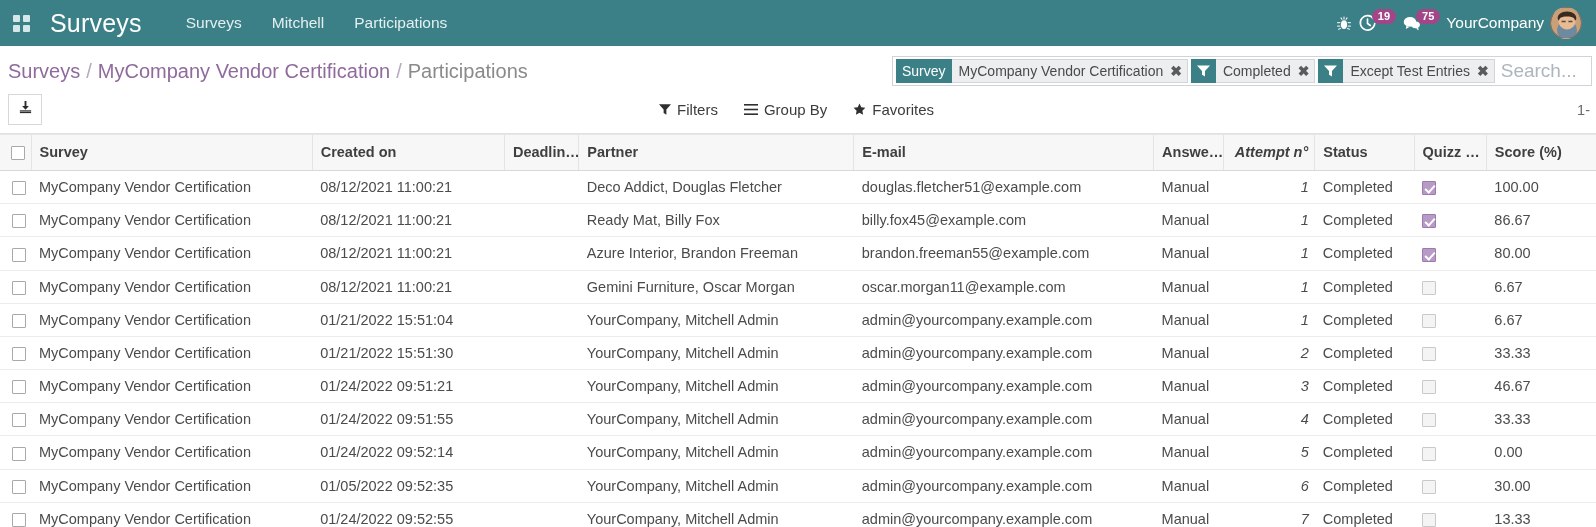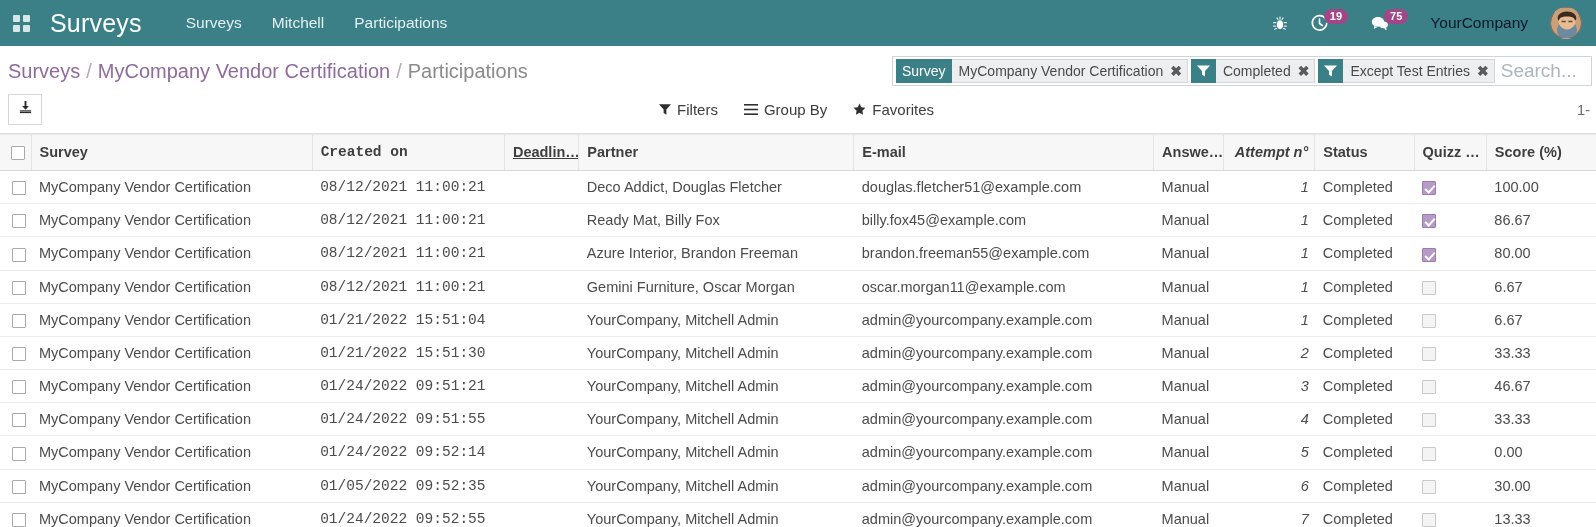--- a/index.html
+++ b/index.html
@@ -31,30 +31,30 @@
   .brand {
     font-size: 25px; font-weight: 400; letter-spacing: .2px;
     color: #ffffff; margin-left: 8px; margin-right: 44px;
     white-space: nowrap;
   }
   .nav-links { display: flex; align-items: center; gap: 30px; }
   .nav-link {
     font-size: 15.5px; color: #e3eff0; white-space: nowrap; cursor: pointer;
   }
   .nav-right {
-    margin-left: auto; display: flex; align-items: center; gap: 22px;
+    margin-left: auto; display: flex; align-items: center; gap: 6px;
     padding-right: 4px;
   }
   .nav-sysicon { position: relative; display: flex; align-items: center; cursor: pointer; }
   .badge {
     background: #a24689; color: #fff; font-size: 11px; font-weight: 600;
     border-radius: 9px; padding: 1px 6px 2px; margin-left: -5px;
     line-height: 12px; position: relative; top: -7px;
   }
-  .company-name { font-size: 15.5px; color: #0f172a; white-space: nowrap; cursor: pointer; }
+  .company-name { font-size: 15.5px; color: #ffffff; white-space: nowrap; cursor: pointer; }
   .avatar {
     width: 32px; height: 32px; border-radius: 50%;
     background: radial-gradient(circle at 50% 38%, #f1c79d 0 34%, #b57a4e 36% 55%, #3c2a21 57% 100%);
     border: 1px solid rgba(255,255,255,.35);
     overflow: hidden; cursor: pointer; flex: none;
   }
   .avatar svg { display: block; }
 
   
   .control-panel { background: #ffffff; border-bottom: 1px solid #dee2e6; }
@@ -125,22 +125,22 @@
   table.olist thead th + th { border-left: 1px solid #e4e4e4; }
   table.olist tbody td {
     font-size: 14.5px; color: #4b4b4b;
     padding: 8px; height: 32.5px;
     border-bottom: 1px solid #ececec;
     white-space: nowrap; overflow: hidden;
   }
   tbody tr { background: #fff; cursor: pointer; }
   .c-check { width: 30px; text-align: center !important; padding-left: 6px !important; padding-right: 0 !important; }
   .c-survey { width: 272px; }
-  .c-created { width: 186px; font-family: Liberation Mono, monospace; }
-  .c-deadline { width: 72px; text-decoration: underline; }
+  .c-created { width: 186px; }
+  .c-deadline { width: 72px; }
   .c-partner { width: 266px; }
   .c-email { width: 290px; }
   .c-answered { width: 68px; }
   .c-attempt { width: 88px; text-align: right !important; padding-right: 6px !important; font-style: italic; }
   .c-status { width: 96px; margin-left: 6px; }
   .c-quizz { width: 70px; }
   .c-score { width: 106px; text-align: left; padding-right: 14px !important; }
 
   .cbox {
     width: 14px; height: 14px; border: 1px solid #a9a9a9;

